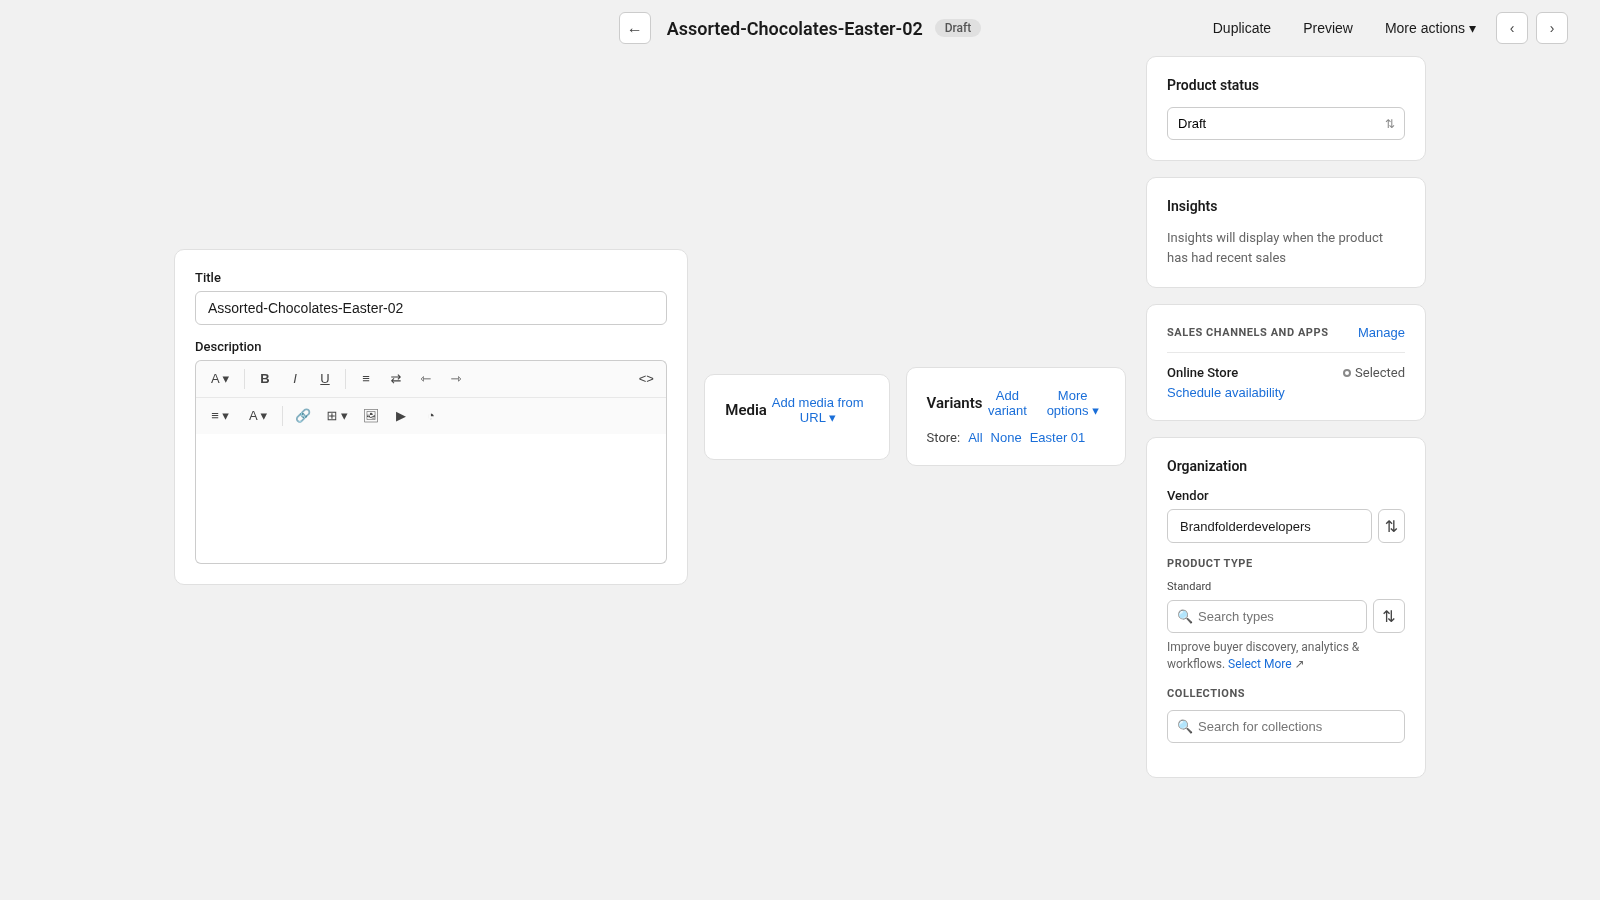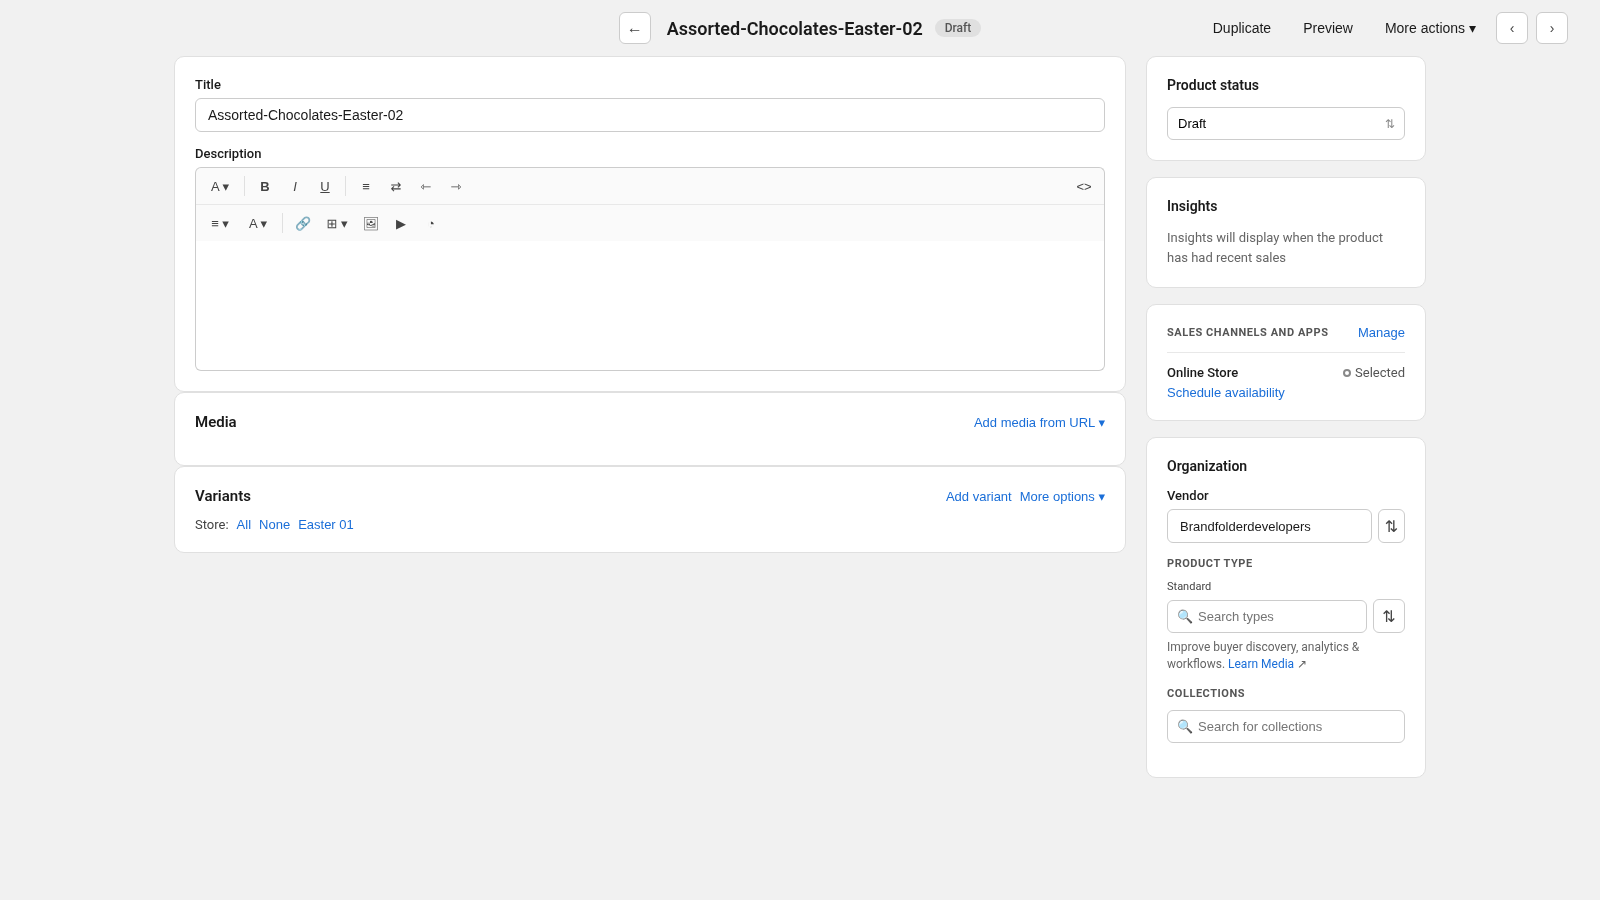--- a/index.html
+++ b/index.html
@@ -84,21 +84,22 @@
       gap: 20px;
       padding: 0 24px 24px;
       max-width: 1300px;
       margin: 0 auto;
     }
 
     
     .left-col {
       flex: 1;
       display: flex;
-      flex-direction: column;
+      gap: 16px;
+      align-items: center;
     }
 
     
     .right-col {
       width: 280px;
       flex-shrink: 0;
       display: flex;
       flex-direction: column;
       gap: 16px;
     }
@@ -560,21 +561,21 @@
         <div class="standard-label">Standard</div>
         <div class="product-type-row">
           <div class="search-input-wrapper">
             <span class="search-icon">🔍</span>
             <input class="search-input" type="text" placeholder="Search types" style="">
           </div>
           <button class="stepper-btn">⇅</button>
         </div>
         <p class="product-type-hint">
           <span>Improve buyer discovery, analytics &amp; workflows.</span>
-          <a class="learn-more-link" href="#">Learn Media</a>
+          <a class="learn-more-link" href="#">Select More</a>
           <span> ↗</span>
         </p>
       </div>
 
       <div class="field-group">
         <div class="collections-section-title">COLLECTIONS</div>
         <div class="search-input-wrapper">
           <span class="search-icon">🔍</span>
           <input class="search-input" type="text" placeholder="Search for collections" style="">
         </div>

